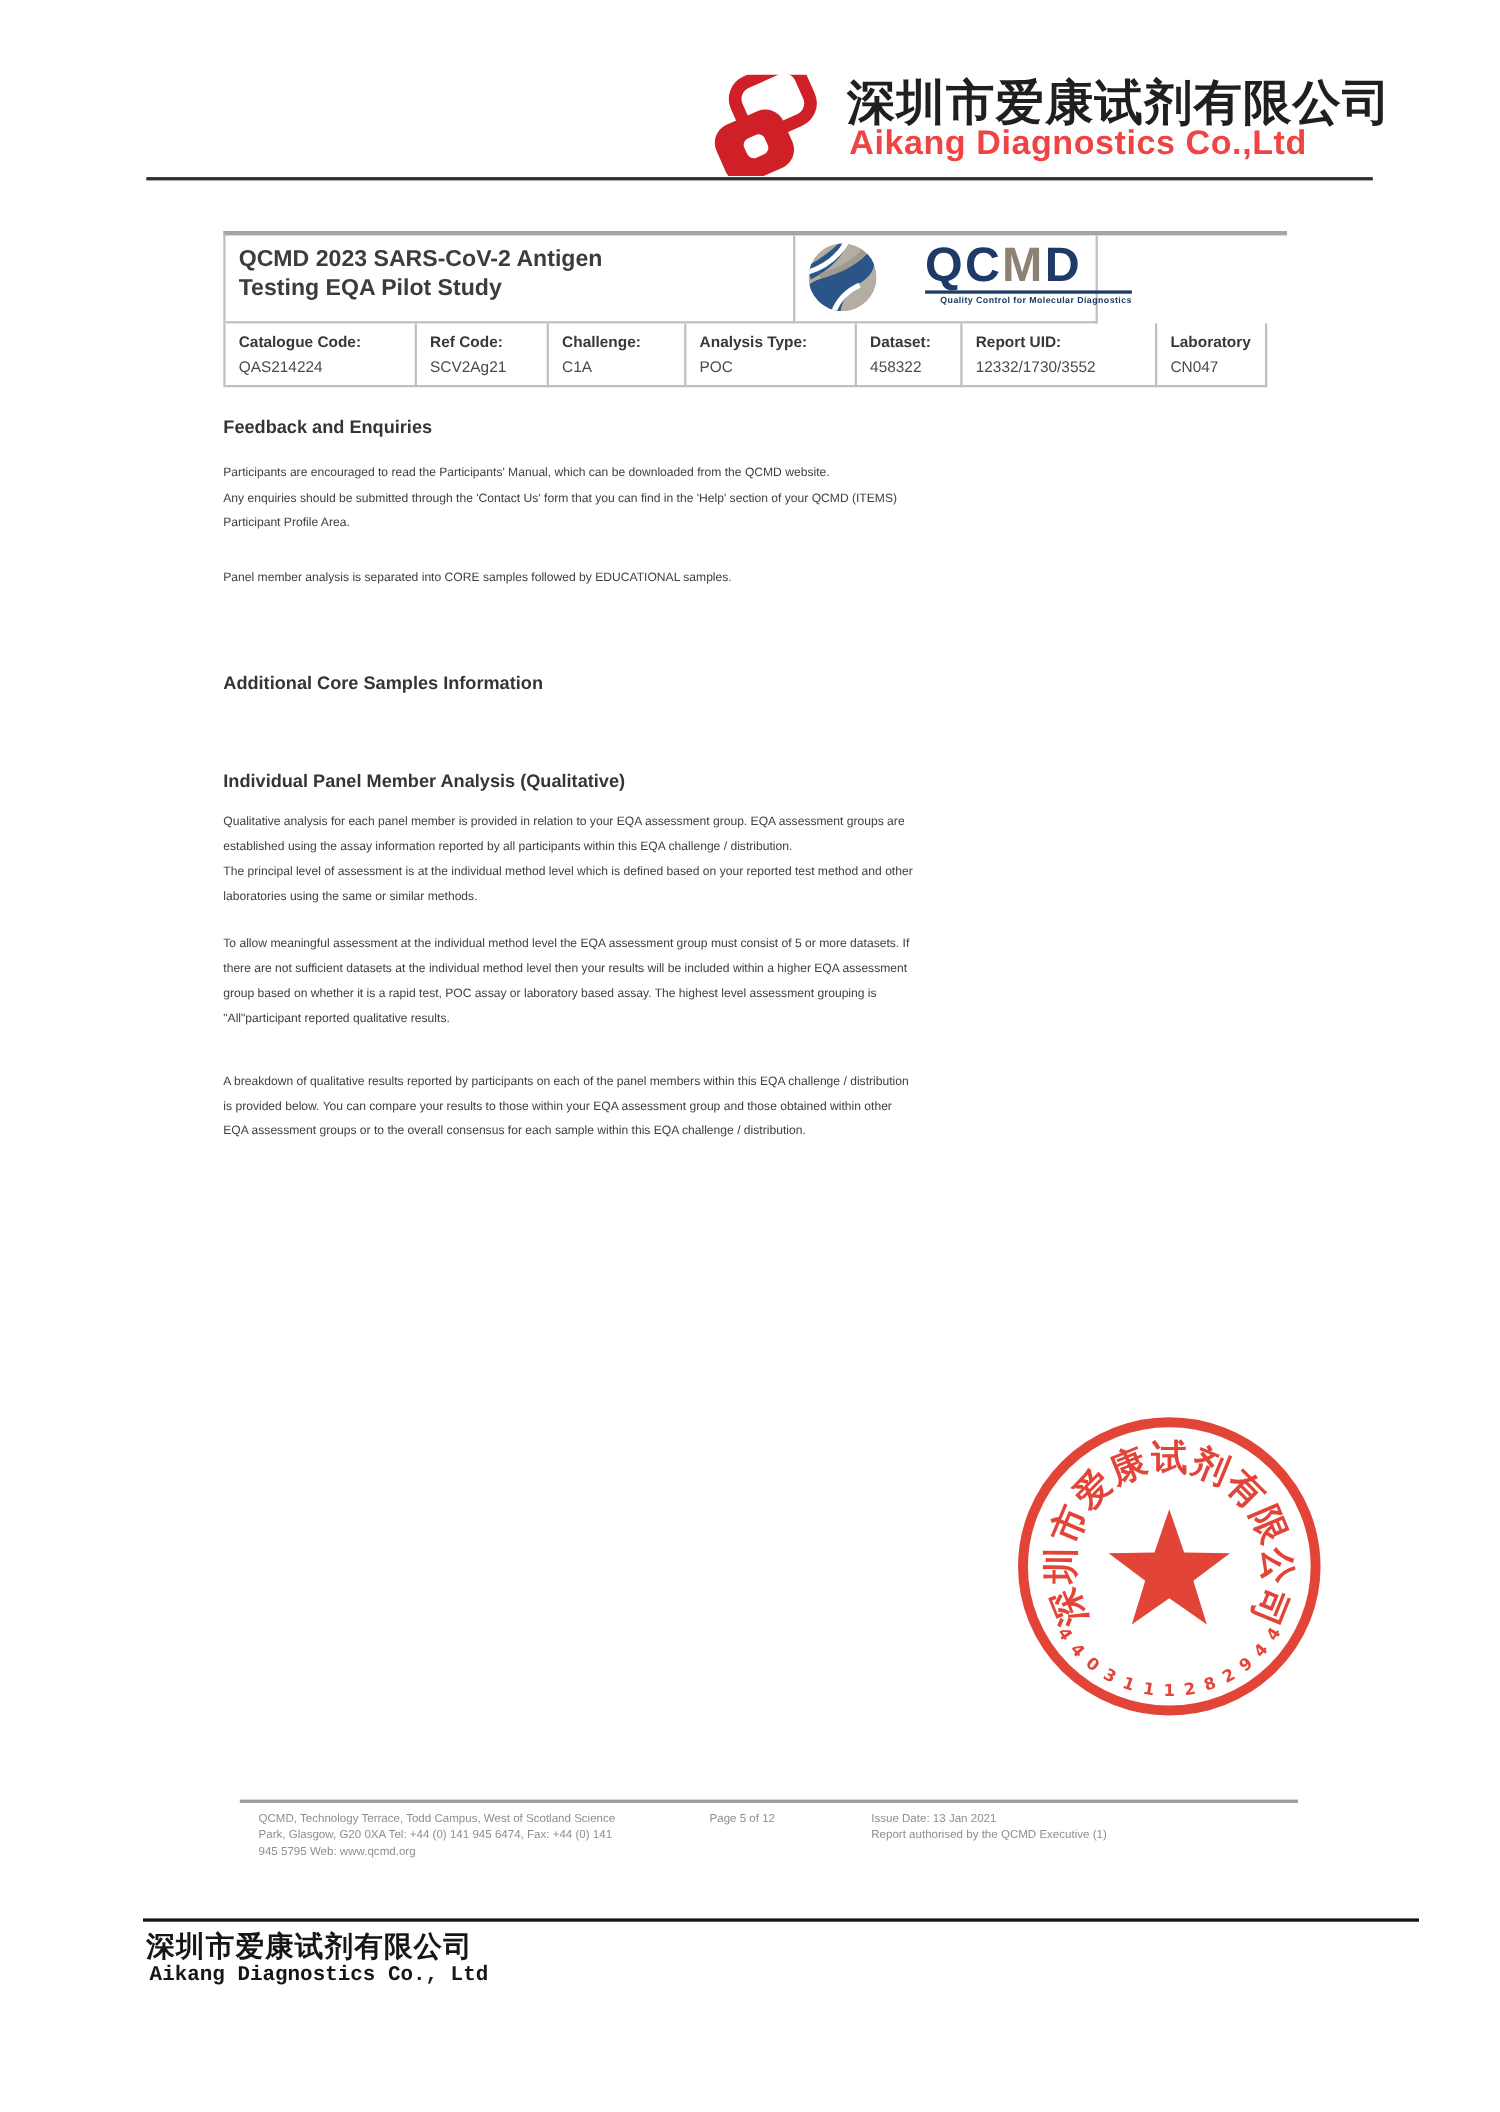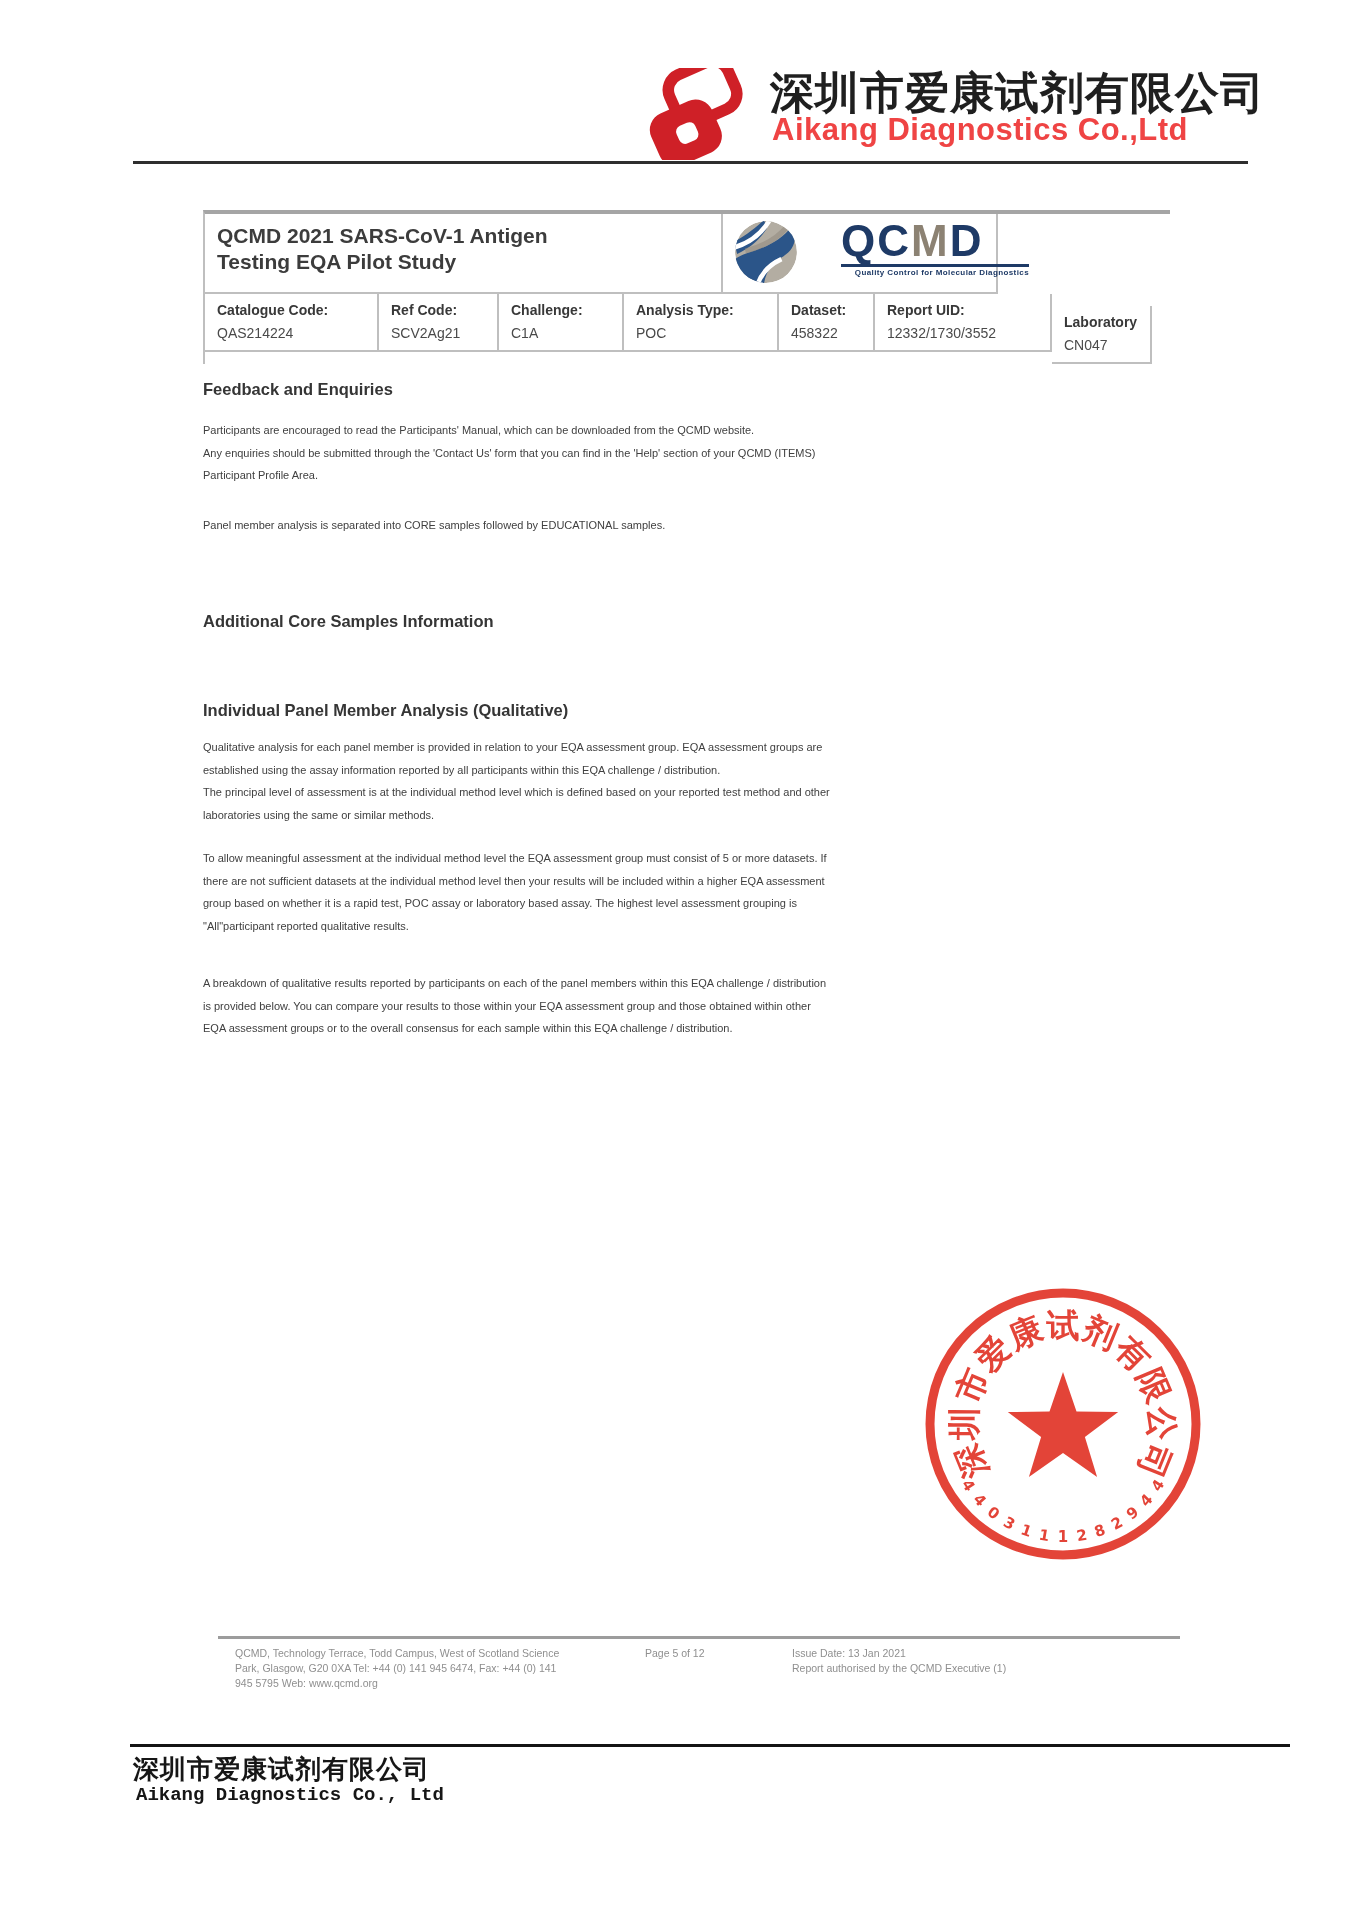--- a/index.html
+++ b/index.html
@@ -64,21 +64,21 @@
       <rect x="29" y="39" width="16" height="15" rx="5" fill="#ffffff"></rect>
     </g>
   </svg>
 </div>
 <div class="abs hdr-cn">深圳市爱康试剂有限公司</div>
 <div class="abs hdr-en">Aikang Diagnostics Co.,Ltd</div>
 <div class="abs hdr-rule"></div>
 
 <div class="abs rtable">
   <div class="rrow row1">
-    <div class="rcell rtitle pre" style="width:518px;">QCMD 2021 SARS-CoV-1 Antigen
+    <div class="rcell rtitle pre" style="width:518px;">QCMD 2023 SARS-CoV-2 Antigen
 Testing EQA Pilot Study</div>
     <div class="rcell qcmd-cell" style="width:275px;">
       <span>
         <svg width="66" height="66" viewBox="0 0 64 64">
           <defs>
               <clipPath id="gclip">
                 <circle cx="32" cy="32" r="30"></circle>
               </clipPath>
             </defs>
           <g clip-path="url(#gclip)">
@@ -116,21 +116,21 @@
       <div class="fvalue">POC</div>
     </div>
     <div class="rcell" style="width:96px;">
       <div class="flabel">Dataset:</div>
       <div class="fvalue">458322</div>
     </div>
     <div class="rcell" style="width:177px;">
       <div class="flabel">Report UID:</div>
       <div class="fvalue">12332/1730/3552</div>
     </div>
-    <div class="rcell" style="width:100px;margin-top:12px;">
+    <div class="rcell" style="width:100px;">
       <div class="flabel">Laboratory</div>
       <div class="fvalue">CN047</div>
     </div>
   </div>
 </div>
 
 <div class="abs h2" style="left:203px; top:380px;">Feedback and Enquiries</div>
 <div class="abs body-par pre" style="left:203px; top:419px;">Participants are encouraged to read the Participants' Manual, which can be downloaded from the QCMD website.
 Any enquiries should be submitted through the 'Contact Us' form that you can find in the 'Help' section of your QCMD (ITEMS)
 Participant Profile Area.</div>

